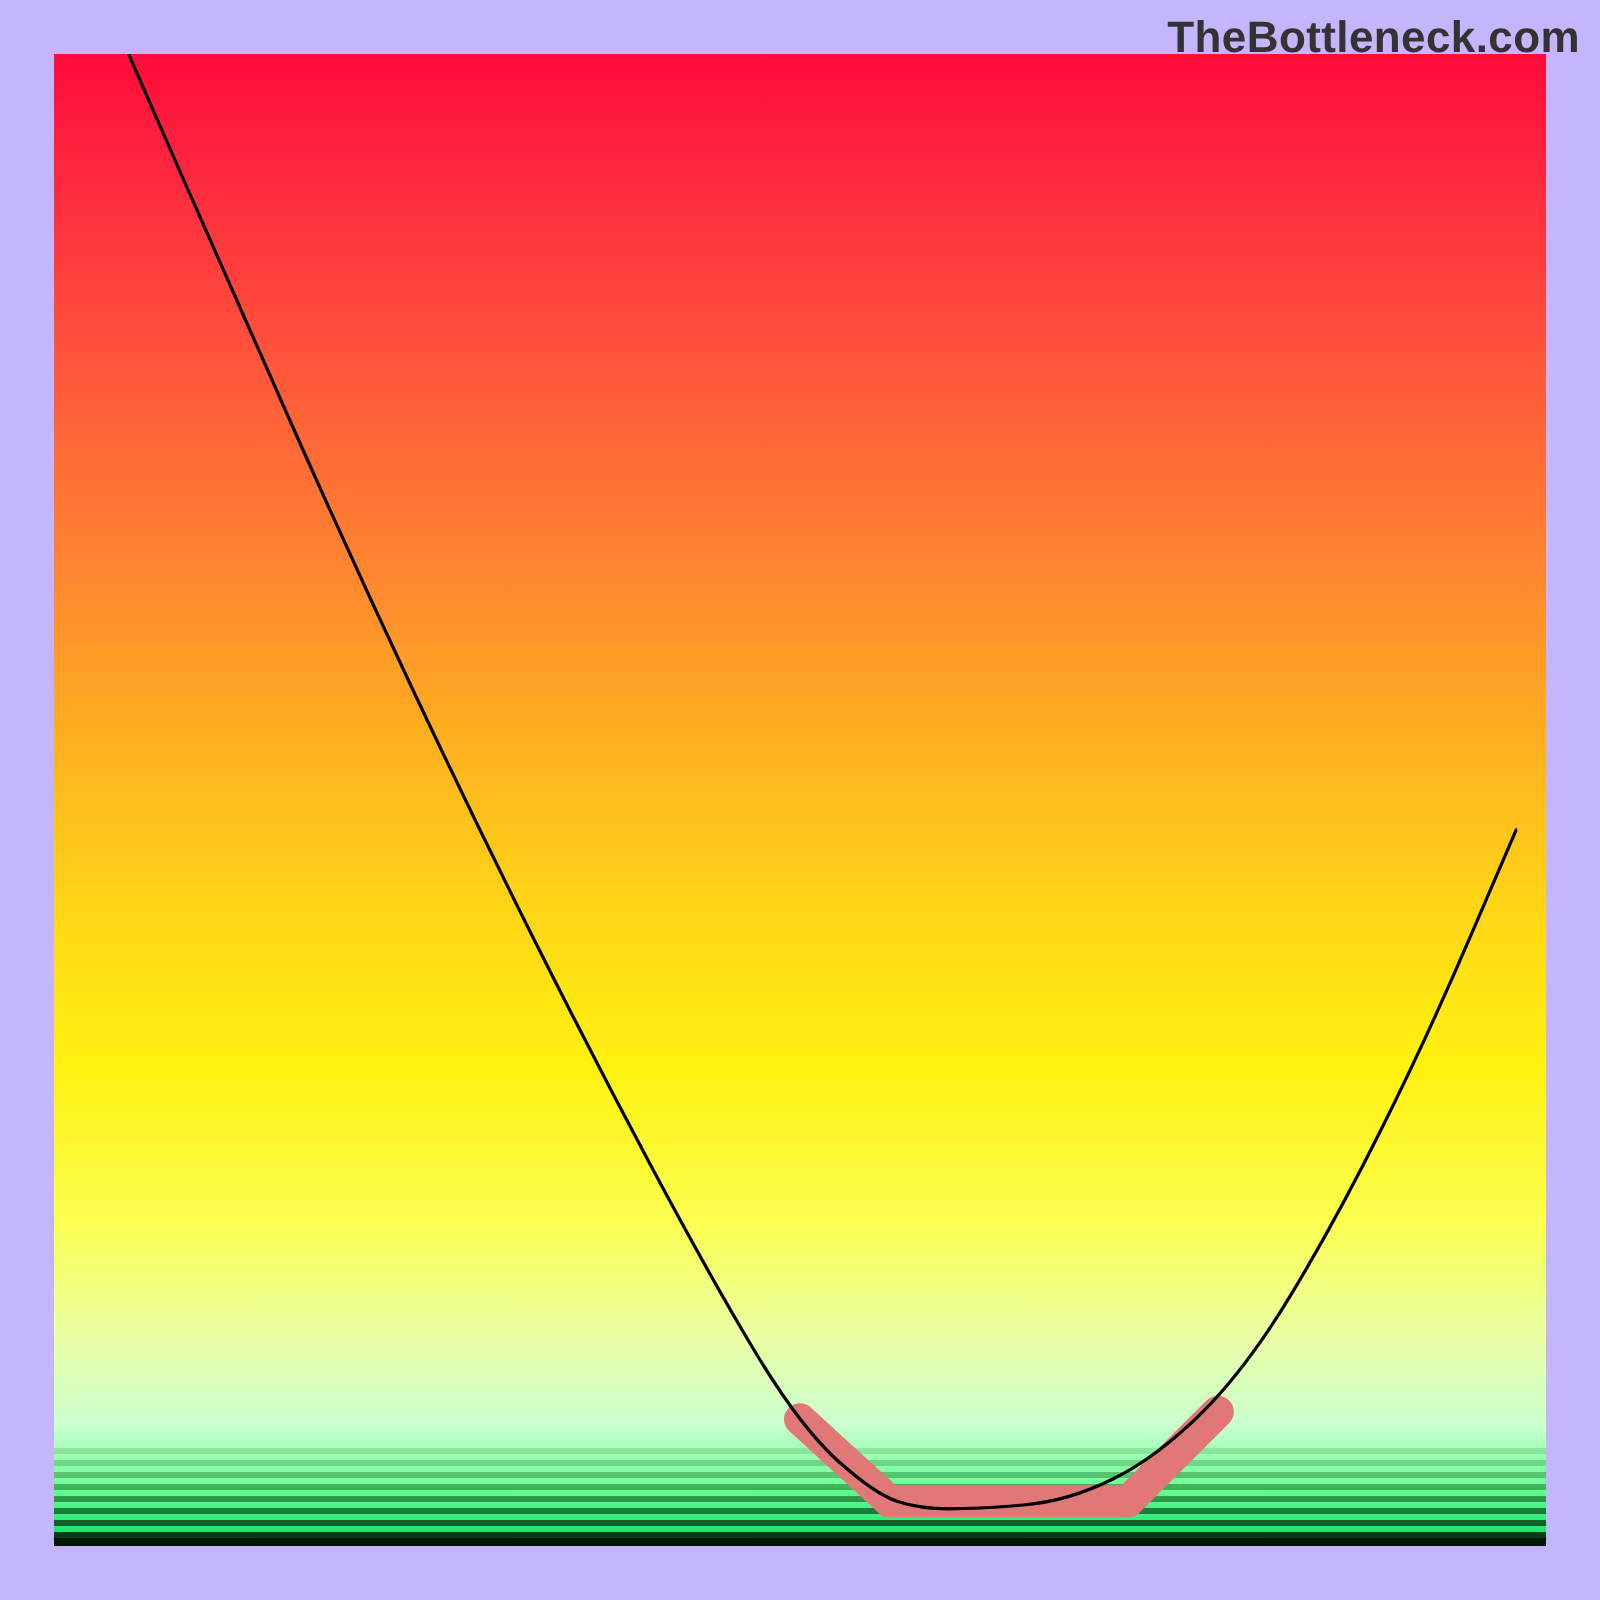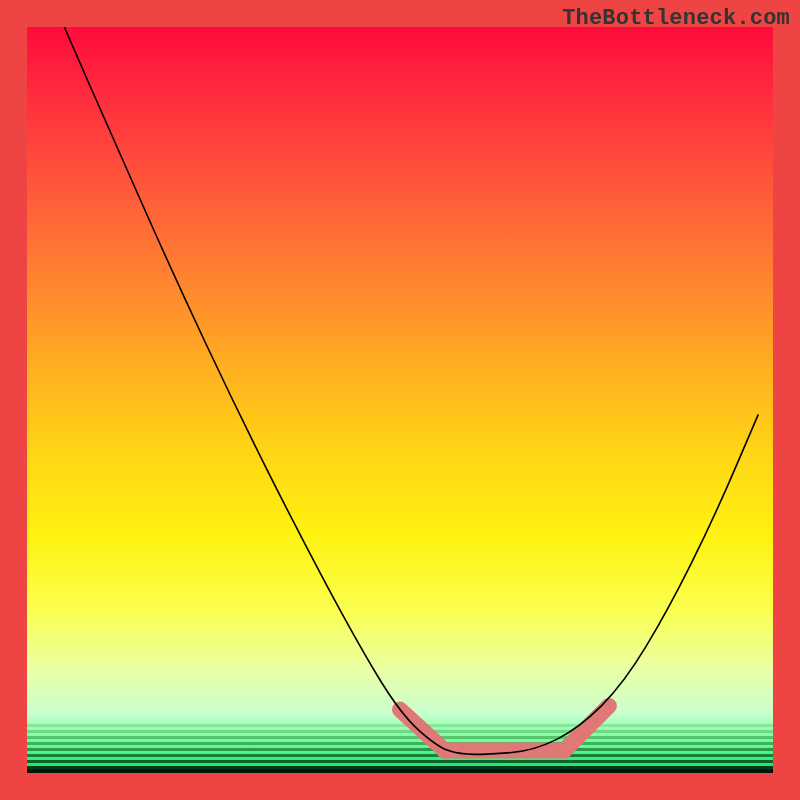--- a/index.html
+++ b/index.html
@@ -8,22 +8,21 @@
     width: 800px;
     height: 800px;
     background: #000;
     overflow: hidden;
     font-family: Arial, Helvetica, sans-serif;
   }
   .frame {
     position: relative;
     width: 800px;
     height: 800px;
-    background: #ef4444;
-    font-family: Liberation Mono, monospace;
+    background: #c4b5fd;
   }
   .watermark {
     position: absolute;
     top: 6px;
     right: 10px;
     color: #333;
     font-size: 22px;
     font-weight: 600;
     letter-spacing: 0.2px;
     user-select: none;

